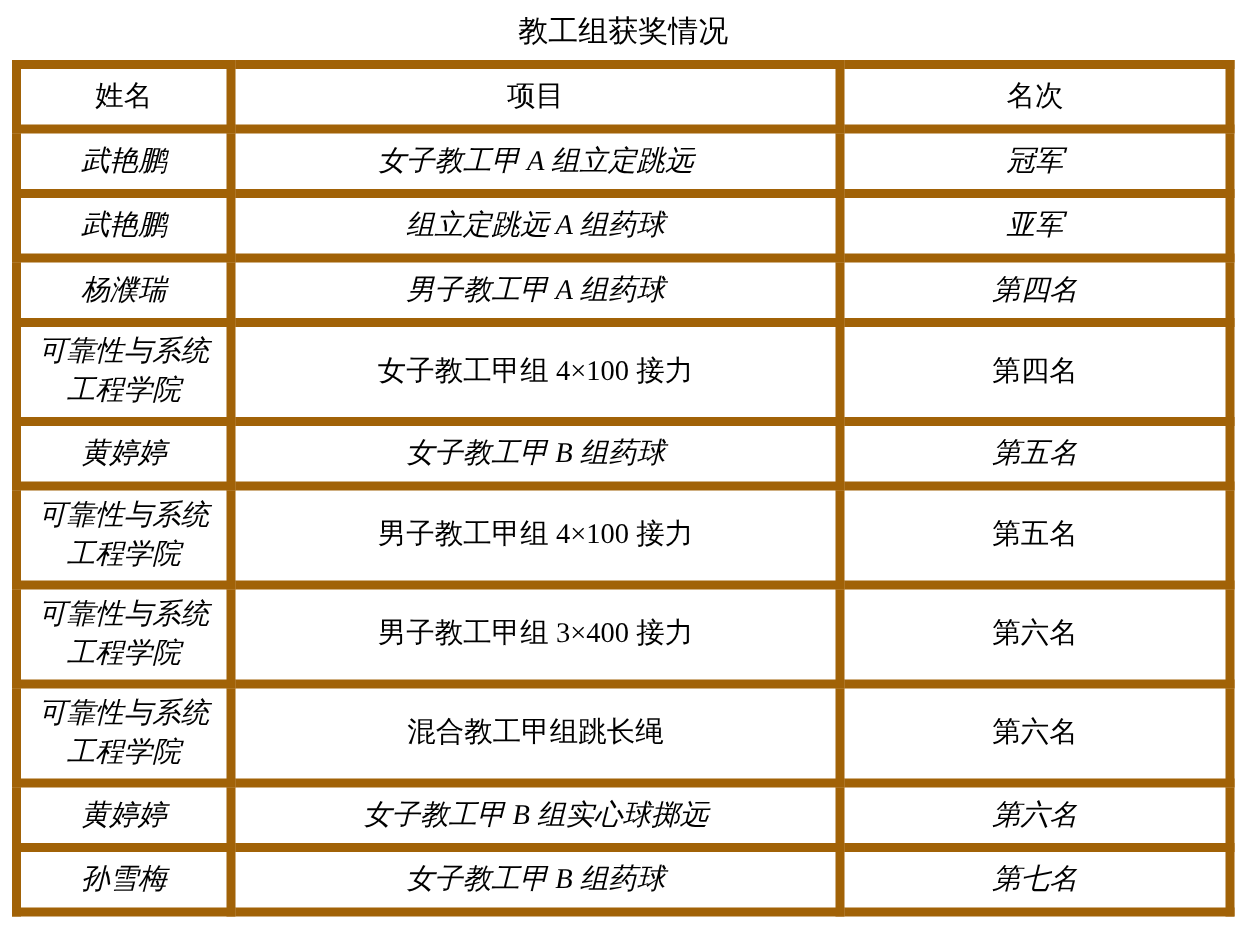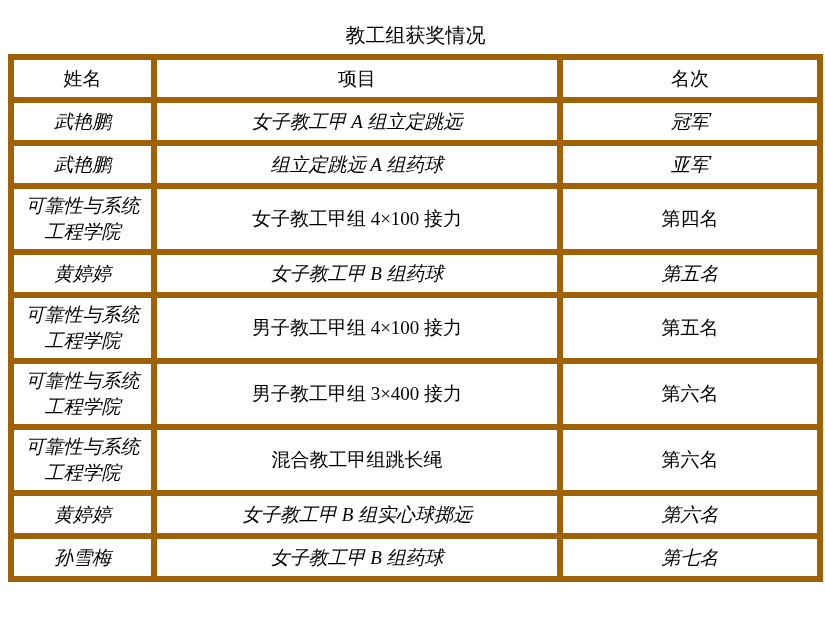--- a/index.html
+++ b/index.html
@@ -10,21 +10,21 @@
   body {
     width: 825px;
     height: 621px;
     font-family: "Liberation Serif", "DejaVu Serif", serif;
     color: #000000;
   }
   .page {
     width: 825px;
     height: 570px;
     box-sizing: border-box;
-    padding: 18px 8px 0 8px;
+    padding: 4px 8px 0 8px;
     background: #ffffff;
   }
   table.award-table {
     border-collapse: collapse;
     width: 809px;
     table-layout: fixed;
   }
   table.award-table td {
     border: 6px solid #a16207;
     text-align: center;
@@ -79,20 +79,25 @@
       <tr class="normal">
         <td>武艳鹏</td>
         <td>女子教工甲 A 组立定跳远</td>
         <td>冠军</td>
       </tr>
       <tr class="normal">
         <td>武艳鹏</td>
         <td>组立定跳远 A 组药球</td>
         <td>亚军</td>
       </tr>
+      <tr class="normal">
+        <td>杨濮瑞</td>
+        <td>男子教工甲 A 组药球</td>
+        <td>第四名</td>
+      </tr>
       <tr class="tall">
         <td>
             <span class="name-wrap">可靠性与系统工程学院</span>
           </td>
         <td>女子教工甲组 4×100 接力</td>
         <td>第四名</td>
       </tr>
       <tr class="normal">
         <td>黄婷婷</td>
         <td>女子教工甲 B 组药球</td>

